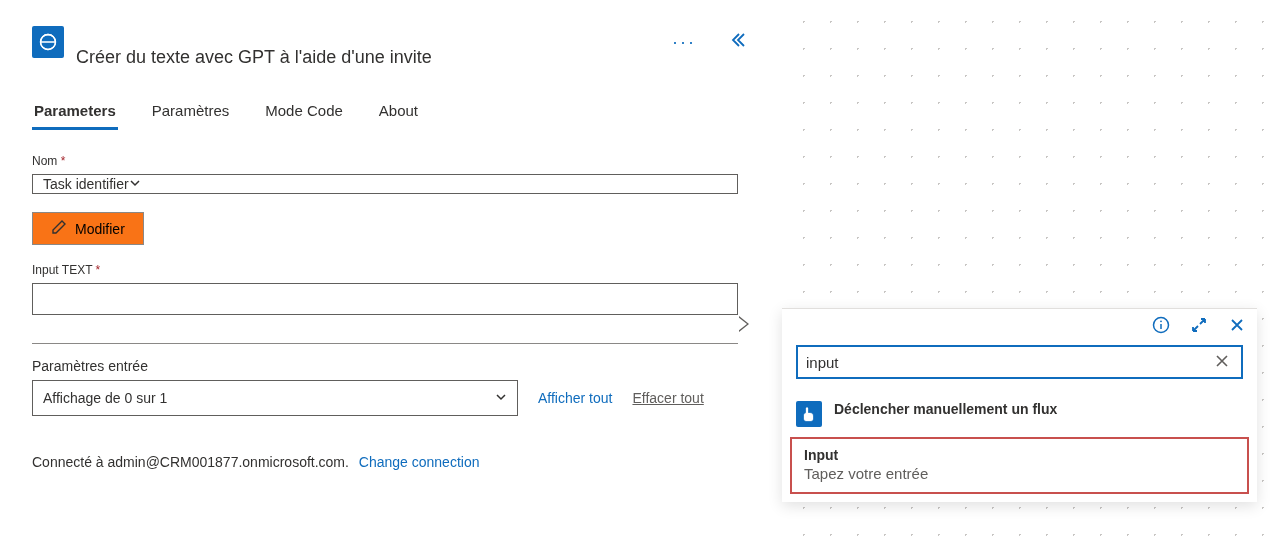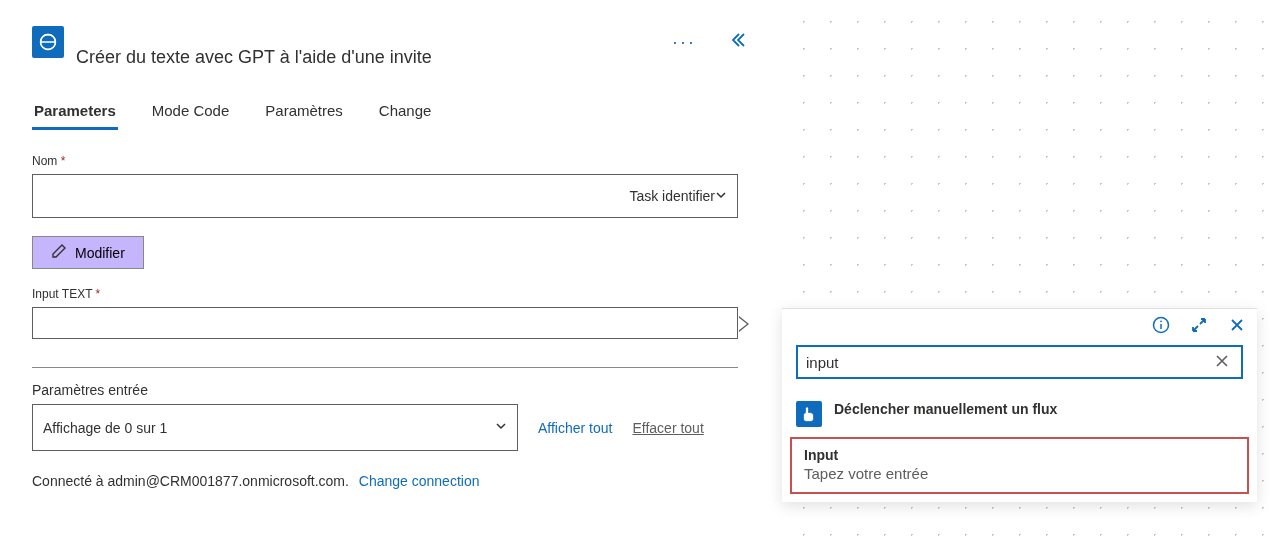--- a/index.html
+++ b/index.html
@@ -81,39 +81,39 @@
     .field-group { margin-bottom: 18px; }
     .field-label {
       font-size: 12px;
       color: #323130;
       margin-bottom: 6px;
       display: block;
     }
     .req { color: #a4262c; }
     .select-box {
       border: 1px solid #605e5c;
-      height: 44px;
+      height: 20px;
       display: flex;
       align-items: center;
       padding: 0 10px;
-      justify-content: flex-end;
+      justify-content: flex-start;
       cursor: pointer;
       background: #fff;
       width: 706px;
     }
     .chev {
       font-size: 12px;
       color: #323130;
     }
     .modify-btn {
       display: inline-flex;
       align-items: center;
       gap: 8px;
       border: 1px solid #8a8886;
-      background: #c4b5fd;
+      background: #f97316;
       padding: 6px 18px;
       cursor: pointer;
       font-size: 14px;
       margin-bottom: 18px;
     }
     .input-text-box {
       border: 1px solid #605e5c;
       height: 32px;
       width: 706px;
       background: #fff;
@@ -129,41 +129,41 @@
       font-size: 14px;
       margin-bottom: 6px;
     }
     .adv-row {
       display: flex;
       align-items: center;
       gap: 20px;
     }
     .adv-select {
       border: 1px solid #605e5c;
-      height: 47px;
+      height: 36px;
       display: flex;
       align-items: center;
       justify-content: space-between;
       padding: 12px 10px;
       width: 486px;
       cursor: pointer;
     }
     .link-blue {
       color: #0f6cbd;
       cursor: pointer;
       font-size: 14px;
     }
     .link-grey {
       color: #605e5c;
       text-decoration: underline;
       cursor: pointer;
       font-size: 14px;
     }
     .conn-row {
-      margin-top: 22px;
+      margin-top: 38px;
       font-size: 14px;
       color: #323130;
     }
     .conn-row .link-blue { margin-left: 6px; }
 
     
     .canvas-bg {
       position: absolute;
       inset: 0;
       background-image: radial-gradient(#c8c6c4 1px, transparent 1px);
@@ -288,23 +288,23 @@
       <div class="header-collapse">
         <svg width="16" height="16" viewBox="0 0 16 16" fill="none" stroke="#0f6cbd" stroke-width="1.8">
           <path d="M9 2 L3 8 L9 14"></path>
             <path d="M14 2 L8 8 L14 14"></path>
         </svg>
       </div>
     </div>
 
     <div class="tabs">
       <div class="tab active">Parameters</div>
+      <div class="tab">Paramètres</div>
       <div class="tab">Mode Code</div>
-      <div class="tab">Paramètres</div>
-      <div class="tab">Change</div>
+      <div class="tab">About</div>
     </div>
 
     <div class="field-group">
       <label class="field-label">
         <span>Nom</span>
         <span class="req"> *</span>
       </label>
       <div class="select-box">
         <span>Task identifier</span>
         <span class="chev">

